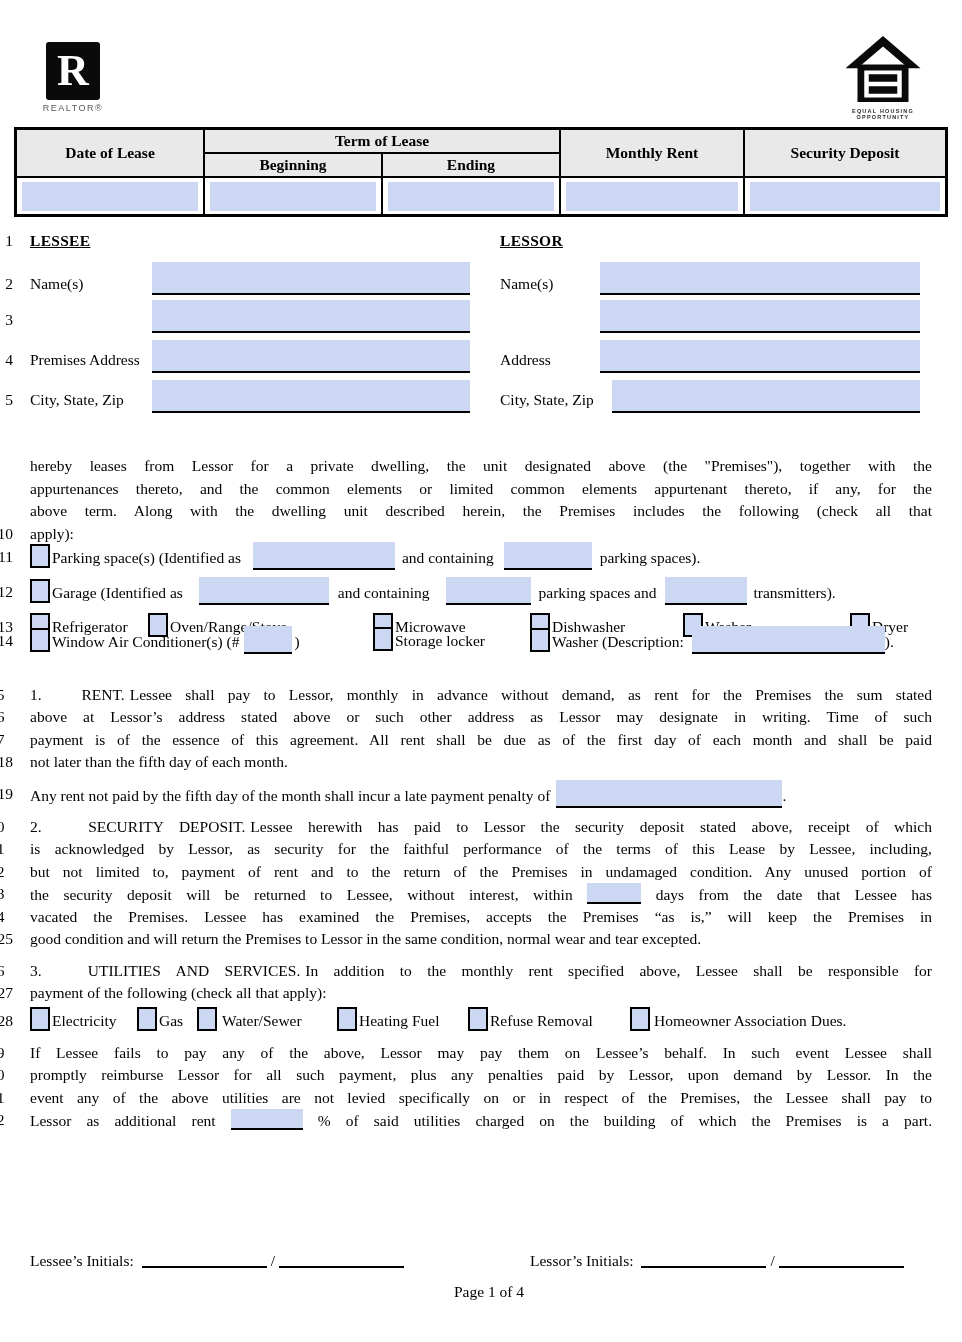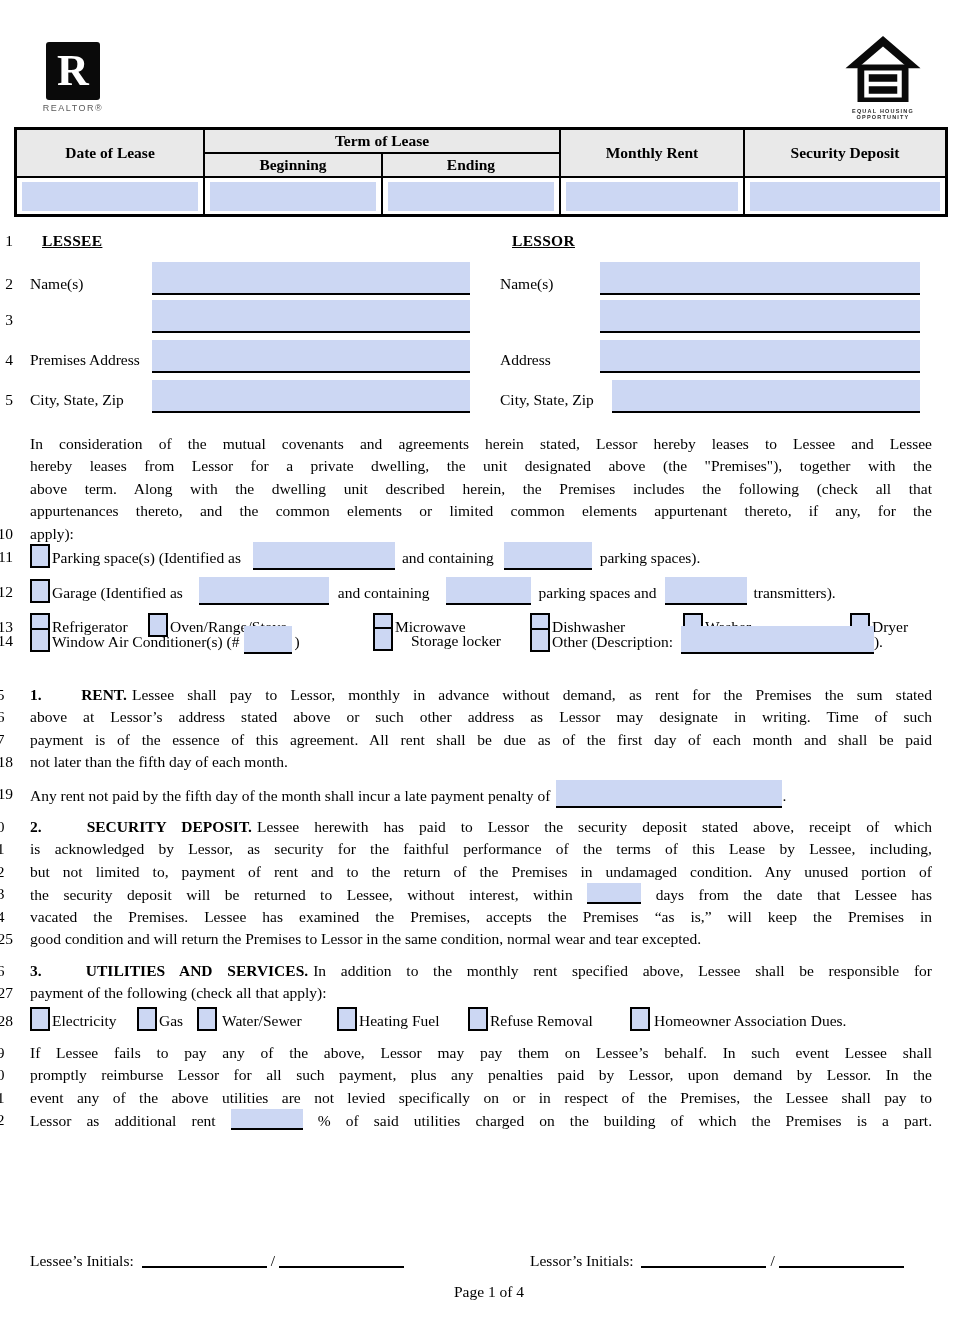--- a/index.html
+++ b/index.html
@@ -21,28 +21,28 @@
   table.lease{position:absolute;left:14px;top:127px;border-collapse:collapse;table-layout:fixed;width:934px;
               border:3px solid #000;}
   table.lease th{border:2px solid #000;background:#e9e9e9;font-weight:bold;font-size:15.5px;padding:0;text-align:center;}
   table.lease td{border:2px solid #000;background:#fff;padding:0;height:36px;}
   .th-top{height:22px;} .th-sub{height:22px;}
   .tfield{margin:3px 5px;height:29px;background:#ccd7f3;}
   
   .num{position:absolute;left:-11px;width:24px;text-align:right;font-size:15.5px;}
   
   .parties{position:absolute;left:0;top:230px;width:962px;height:192px;}
-  .phead{position:absolute;top:2px;font-weight:bold;text-decoration:underline;letter-spacing:.3px;margin-left:12px;}
+  .phead{position:absolute;top:2px;font-weight:bold;text-decoration:underline;letter-spacing:.3px;}
   .plabel{position:absolute;white-space:nowrap;}
   .fbox{position:absolute;height:33px;box-sizing:border-box;background:#ccd7f3;border-bottom:2px solid #000;}
   
   .pblock{position:absolute;left:0;right:0;}
   .ln{position:relative;padding:0 30px;height:22.4px;line-height:22.4px;white-space:normal;}
   .just{text-align:justify;text-align-last:justify;}
-  .bb{font-weight:bold;margin-right:5px;}
+  .bb{font-weight:normal;margin-right:5px;}
   .fblank{display:inline-block;background:#ccd7f3;border-bottom:2px solid #000;height:19px;vertical-align:-4px;}
   
   .cbrow{position:absolute;left:0;width:962px;height:30px;line-height:30px;padding-left:30px;box-sizing:border-box;white-space:nowrap;}
   .cb{display:inline-block;width:16px;height:20px;background:#ccd7f3;border:2px solid #000;vertical-align:-5px;}
   .iblank{display:inline-block;background:#ccd7f3;border-bottom:2px solid #000;height:26px;vertical-align:-7px;}
   .cbitem{position:absolute;top:0;white-space:nowrap;}
   
   .init-group{position:absolute;white-space:nowrap;margin-top:12px;}
   .init-line{display:inline-block;width:125px;height:16px;border-bottom:2px solid #000;margin:0 4px;vertical-align:-2px;}
   .pagenum{position:absolute;left:8px;top:1283px;width:962px;text-align:center;}
@@ -128,24 +128,24 @@
     <div class="fbox" style="left:600px;top:110px;width:320px"></div>
 
     <span class="num" style="top:161px">5</span>
     <div class="plabel" style="left:30px;top:161px">City, State, Zip</div>
     <div class="fbox" style="left:152px;top:150px;width:318px"></div>
     <div class="plabel" style="left:500px;top:161px">City, State, Zip</div>
     <div class="fbox" style="left:612px;top:150px;width:308px"></div>
   </div>
 
   <div class="pblock" style="top:433px">
-    <div class="ln just"><span class="num">6</span><span>In consideration of the mutual covenants and agreements herein stated, Lessor hereby leases to Lessee and Lessee</span></div>
+    <div class="ln just"><span class="num">6</span></div>
     <div class="ln just"><span class="num">7</span><span>hereby leases from Lessor for a private dwelling, the unit designated above (the "Premises"), together with the</span></div>
+    <div class="ln just"><span class="num">8</span><span>appurtenances thereto, and the common elements or limited common elements appurtenant thereto, if any, for the</span></div>
     <div class="ln just"><span class="num">9</span><span>above term. Along with the dwelling unit described herein, the Premises includes the following (check all that</span></div>
-    <div class="ln just"><span class="num">8</span><span>appurtenances thereto, and the common elements or limited common elements appurtenant thereto, if any, for the</span></div>
     <div class="ln"><span class="num">10</span><span>apply):</span></div>
   </div>
 
   <div class="cbrow" style="top:542px">
     <span class="num" style="top:0">11</span><span class="cb"></span><span style="margin-left:2px">Parking space(s) (Identified as</span><span class="iblank" style="width:142px;margin-left:12px"></span><span style="margin-left:7px">and containing</span><span class="iblank" style="width:88px;margin-left:10px"></span><span style="margin-left:8px">parking spaces).</span>
   </div>
 
   <div class="cbrow" style="top:577px">
     <span class="num" style="top:0">12</span><span class="cb"></span><span style="margin-left:2px">Garage (Identified as</span><span class="iblank" style="width:130px;margin-left:16px"></span><span style="margin-left:9px">and containing</span><span class="iblank" style="width:85px;margin-left:16px"></span><span style="margin-left:8px">parking spaces and</span><span class="iblank" style="width:82px;margin-left:9px"></span><span style="margin-left:6px">transmitters).</span>
   </div>
@@ -156,22 +156,22 @@
     <span class="cbitem" style="left:148px"><span class="cb"></span><span style="margin-left:2px">Oven/Range/Stove</span></span>
     <span class="cbitem" style="left:373px"><span class="cb"></span><span style="margin-left:2px">Microwave</span></span>
     <span class="cbitem" style="left:530px"><span class="cb"></span><span style="margin-left:2px">Dishwasher</span></span>
     <span class="cbitem" style="left:683px"><span class="cb"></span><span style="margin-left:2px">Washer</span></span>
     <span class="cbitem" style="left:850px"><span class="cb"></span><span style="margin-left:2px">Dryer</span></span>
   </div>
 
   <div class="cbrow" style="top:626px;padding-left:0">
     <span class="num" style="top:0">14</span>
     <span class="cbitem" style="left:30px"><span class="cb"></span><span style="margin-left:2px">Window Air Conditioner(s) (#</span><span class="iblank" style="width:48px;margin-left:4px"></span><span style="margin-left:3px">)</span></span>
-    <span class="cbitem" style="left:373px"><span class="cb"></span><span style="margin-left:18px">Storage locker</span></span>
-    <span class="cbitem" style="left:530px"><span class="cb"></span><span style="margin-left:2px">Other (Description:</span><span class="iblank" style="width:193px;margin-left:8px"></span><span>).</span></span>
+    <span class="cbitem" style="left:373px"><span class="cb"></span><span style="margin-left:2px">Storage locker</span></span>
+    <span class="cbitem" style="left:530px"><span class="cb"></span><span style="margin-left:2px">Washer (Description:</span><span class="iblank" style="width:193px;margin-left:8px"></span><span>).</span></span>
   </div>
 
   <div class="pblock" style="top:684px">
     <div class="ln just"><span class="num">15</span><b class="bb">1.&nbsp;&nbsp;&nbsp;RENT.</b><span>Lessee shall pay to Lessor, monthly in advance without demand, as rent for the Premises the sum stated</span></div>
     <div class="ln just"><span class="num">16</span><span>above at Lessor’s address stated above or such other address as Lessor may designate in writing. Time of such</span></div>
     <div class="ln just"><span class="num">17</span><span>payment is of the essence of this agreement. All rent shall be due as of the first day of each month and shall be paid</span></div>
     <div class="ln"><span class="num">18</span><span>not later than the fifth day of each month.</span></div>
   </div>
 
   <div class="cbrow" style="top:780px;height:28px;line-height:28px">

